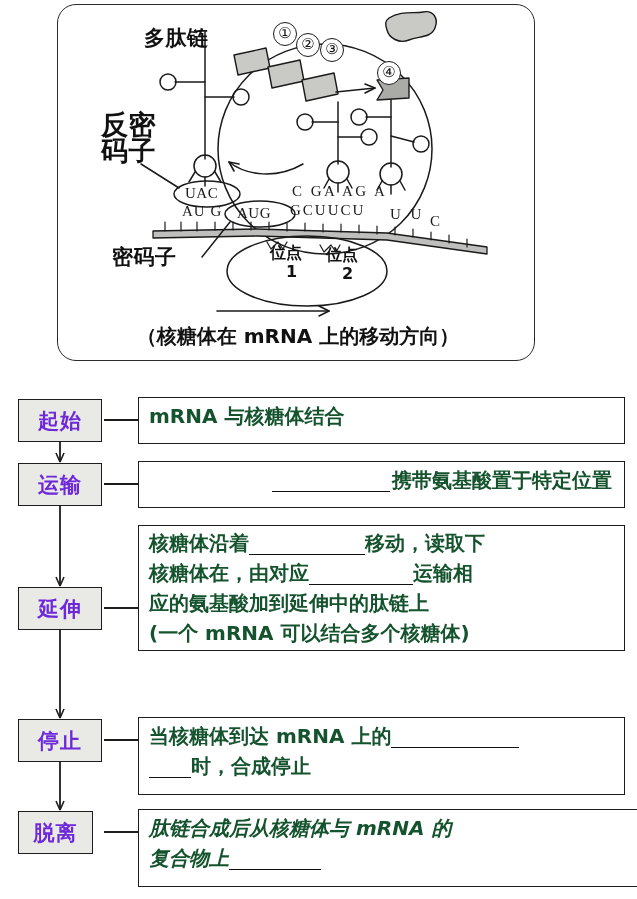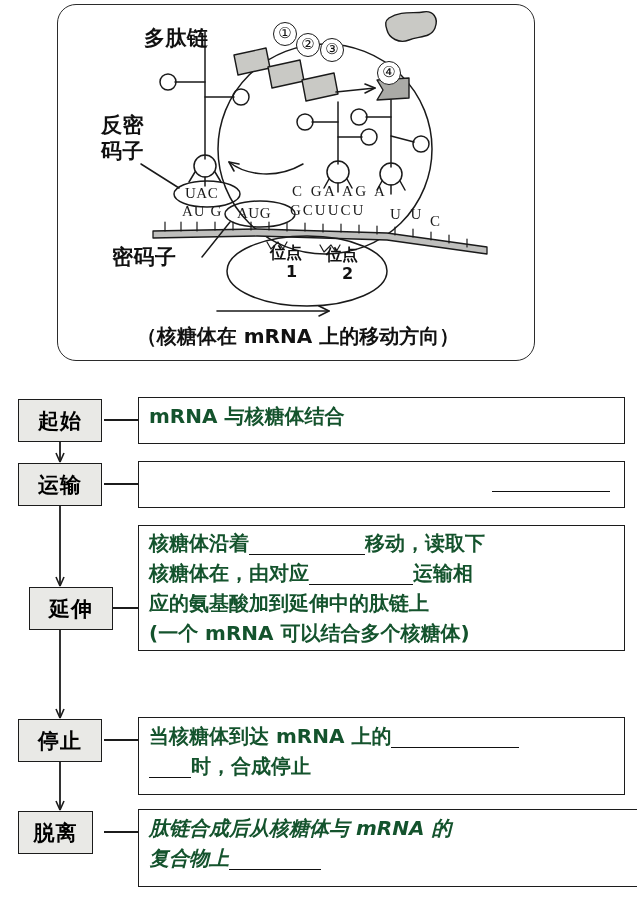--- a/index.html
+++ b/index.html
@@ -38,21 +38,21 @@
 
   .dg-label {
     position: absolute;
     font-family: "DejaVu Sans", sans-serif;
     font-weight: 700;
     color: #111;
     letter-spacing: 0.5px;
     white-space: nowrap;
   }
   #label-polypeptide { left: 144px; top: 24px; font-size: 21px; }
-  #label-anticodon  { left: 101px; top: 112px; font-size: 21px; line-height: 26px; }
+  #label-anticodon  { left: 101px; top: 112px; font-size: 27px; line-height: 26px; }
   #label-codon      { left: 112px; top: 243px; font-size: 21px; }
 
   #caption {
     position: absolute;
     left: 78px;
     top: 323px;
     width: 440px;
     text-align: center;
     font-family: "DejaVu Sans", sans-serif;
     font-weight: 700;
@@ -103,21 +103,21 @@
   #flow { position: absolute; left: 0; top: 366px; width: 637px; height: 533px; }
 
   .stage-box {
     position: absolute;
     background: #e9e9e6;
     border: 1.8px solid #1c1c1c;
     box-sizing: border-box;
     font-family: "DejaVu Sans", sans-serif;
     font-weight: 700;
     font-size: 21px;
-    color: #000000;
+    color: #6d28d9;
     text-align: center;
     display: flex;
     align-items: center;
     justify-content: center;
     letter-spacing: 1px;
   }
   .text-box {
     position: absolute;
     background: #ffffff;
     border: 1.6px solid #1c1c1c;
@@ -301,33 +301,33 @@
       <line x1="104" y1="54" x2="138" y2="54"></line>
       <line x1="104" y1="118" x2="138" y2="118"></line>
       <line x1="104" y1="242" x2="138" y2="242"></line>
       <line x1="104" y1="374" x2="138" y2="374"></line>
       <line x1="104" y1="466" x2="138" y2="466"></line>
     </g>
   </svg>
 
   <div class="stage-box" style="left:18px; top:33px; width:84px; height:43px;">起始</div>
   <div class="stage-box" style="left:18px; top:97px; width:84px; height:43px;">运输</div>
-  <div class="stage-box" style="left:18px; top:221px; width:84px; height:43px;margin-left:11px;">延伸</div>
+  <div class="stage-box" style="left:18px; top:221px; width:84px; height:43px;">延伸</div>
   <div class="stage-box" style="left:18px; top:353px; width:84px; height:43px;">停止</div>
   <div class="stage-box" style="left:18px; top:445px; width:75px; height:43px;">脱离</div>
 
   <div class="text-box" style="left:138px; top:31px; width:487px; height:47px;">
     <div class="ln">
       <span>mRNA 与核糖体结合</span>
     </div>
   </div>
 
   <div class="text-box" style="left:138px; top:95px; width:487px; height:47px;">
     <div class="ln" style="text-align:right; padding-right:4px;">
-      <span class="blank" style="width:118px; height:17px; margin-right:2px;"></span>
+      <span class="blank" style="width:118px; height:17px; margin-right:2px;"></span><span>携带氨基酸置于特定位置</span>
     </div>
   </div>
 
   <div class="text-box" style="left:138px; top:159px; width:487px; height:126px; padding-top:2px;">
     <div class="ln">
       <span>核糖体沿着</span><span class="blank" style="width:116px; height:17px;"></span><span>移动，读取下</span>
     </div>
     <div class="ln">
       <span>核糖体在，由对应</span><span class="blank" style="width:104px; height:17px;"></span><span>运输相</span>
     </div>

